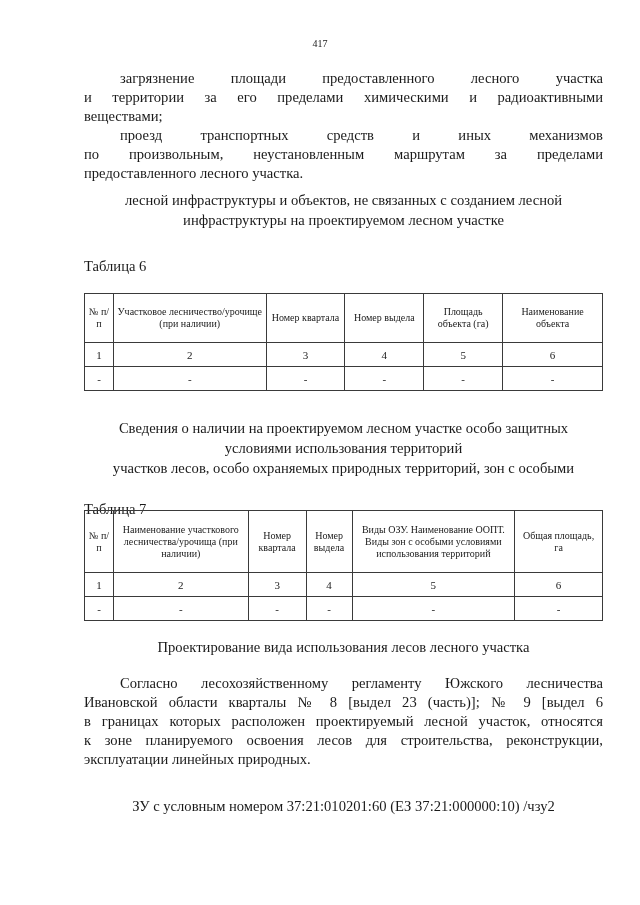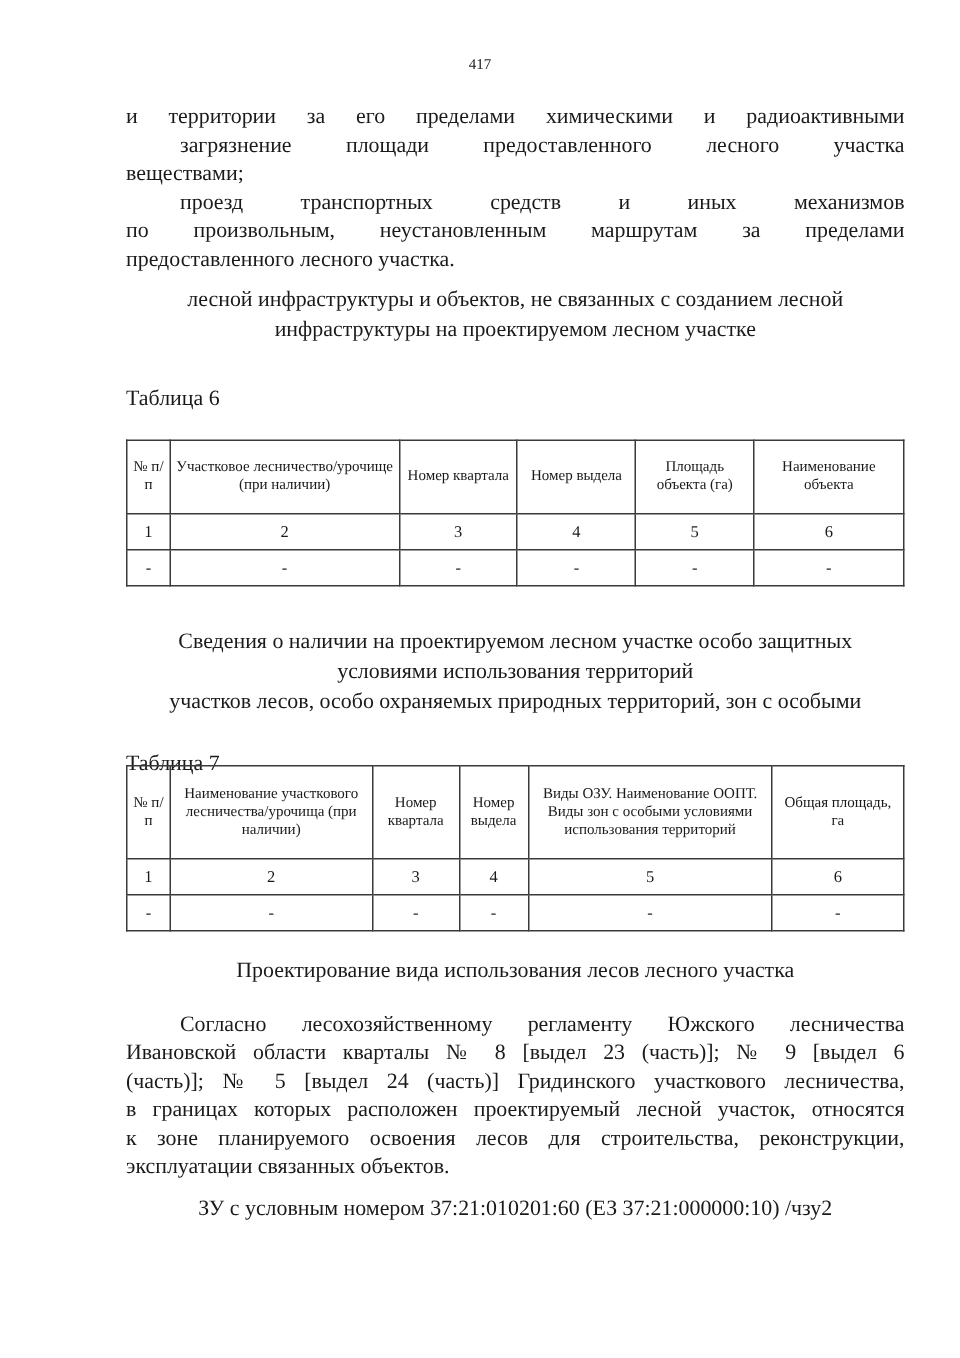--- a/index.html
+++ b/index.html
@@ -22,22 +22,22 @@
   #t6 { left: 84px; top: 293px; width: 519px; }
   #t7 { left: 84px; top: 510px; width: 519px; }
   #t7 tr.hdr td { height: 61px; }
 </style>
 </head>
 <body>
 
 <div class="abs page-num">417</div>
 
 <div class="abs para" style="top:69px;">
+  <div class="jline"><span class="ind"></span><span>загрязнение площади предоставленного лесного участка</span></div>
   <div class="jline">и территории за его пределами химическими и радиоактивными</div>
-  <div class="jline"><span class="ind"></span><span>загрязнение площади предоставленного лесного участка</span></div>
   <div>веществами;</div>
 </div>
 
 <div class="abs para" style="top:126px;">
   <div class="jline"><span class="ind"></span><span>проезд транспортных средств и иных механизмов</span></div>
   <div class="jline">по произвольным, неустановленным маршрутам за пределами</div>
   <div>предоставленного лесного участка.</div>
 </div>
 
 <div class="abs heading" style="top:190px;">
@@ -127,19 +127,18 @@
     <td>-</td>
   </tr>
 </tbody>
   </table>
 
 <div class="abs heading" style="top:637px;">Проектирование вида использования лесов лесного участка</div>
 
 <div class="abs para" style="top:674px;">
   <div class="jline"><span class="ind"></span><span>Согласно лесохозяйственному регламенту Южского лесничества</span></div>
   <div class="jline">Ивановской области кварталы № 8 [выдел 23 (часть)]; № 9 [выдел 6</div>
-  <div class="jline">(часть)]; № 5 [выдел 24 (часть)] Гридинского участкового лесничества,</div>
   <div class="jline">в границах которых расположен проектируемый лесной участок, относятся</div>
   <div class="jline">к зоне планируемого освоения лесов для строительства, реконструкции,</div>
-  <div>эксплуатации связанных объектов.</div>
+  <div>эксплуатации линейных природных.</div>
 </div>
 
 <div class="abs heading" style="top:796px;">ЗУ с условным номером 37:21:010201:60 (ЕЗ 37:21:000000:10) /чзу2</div>
 
 </body></html>

